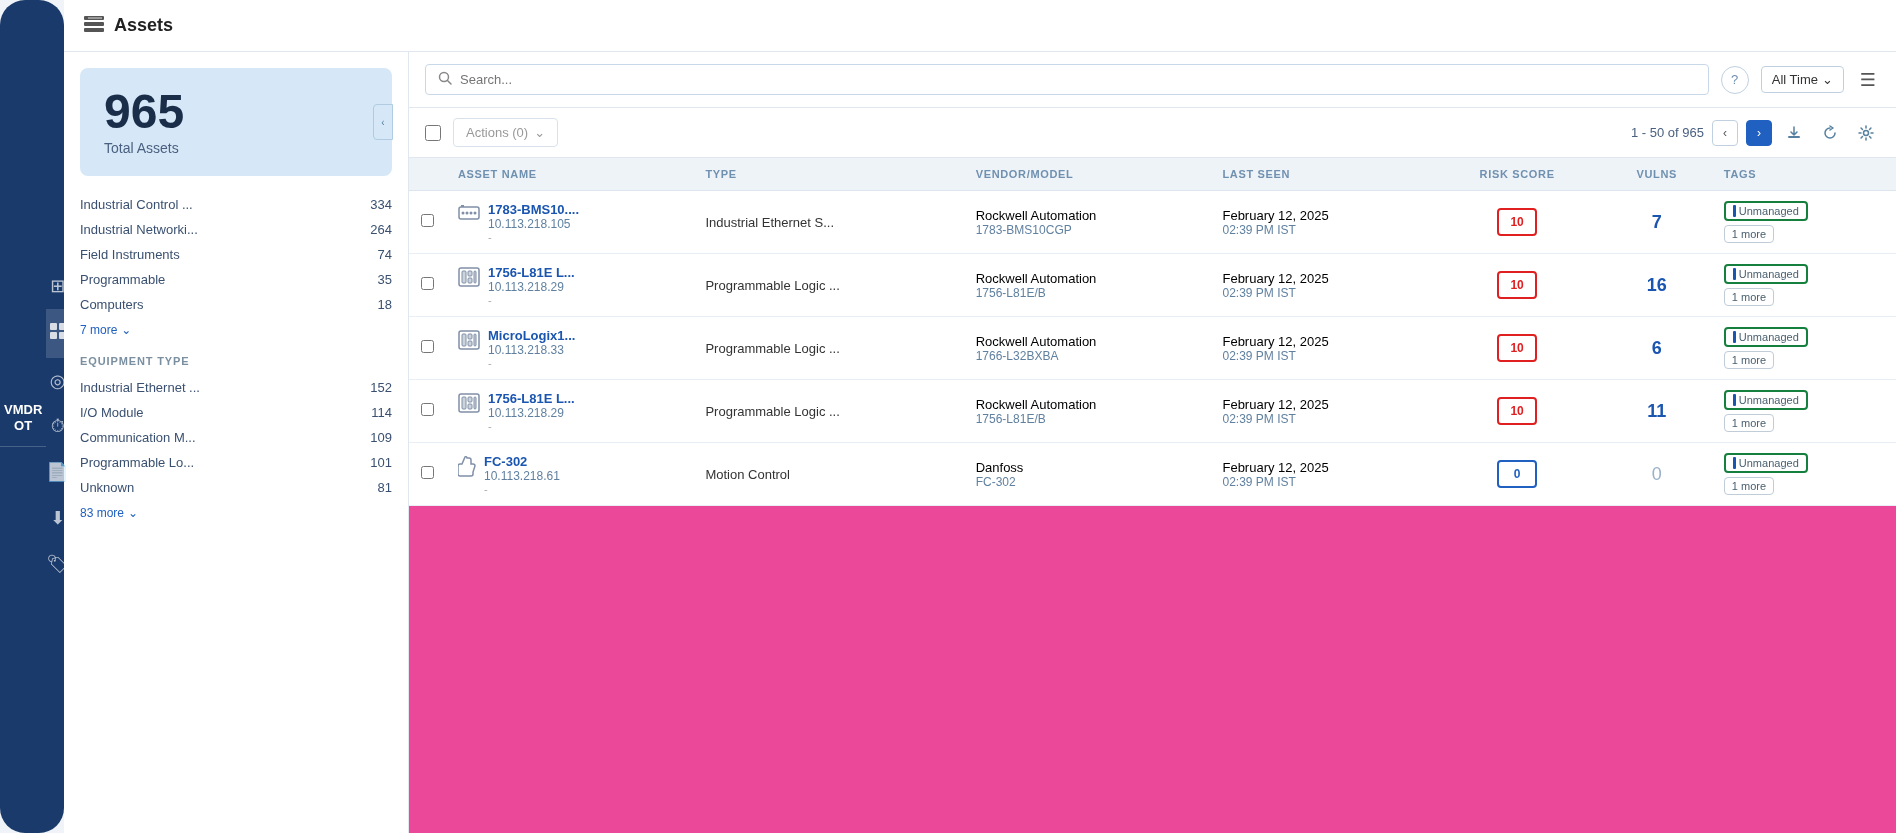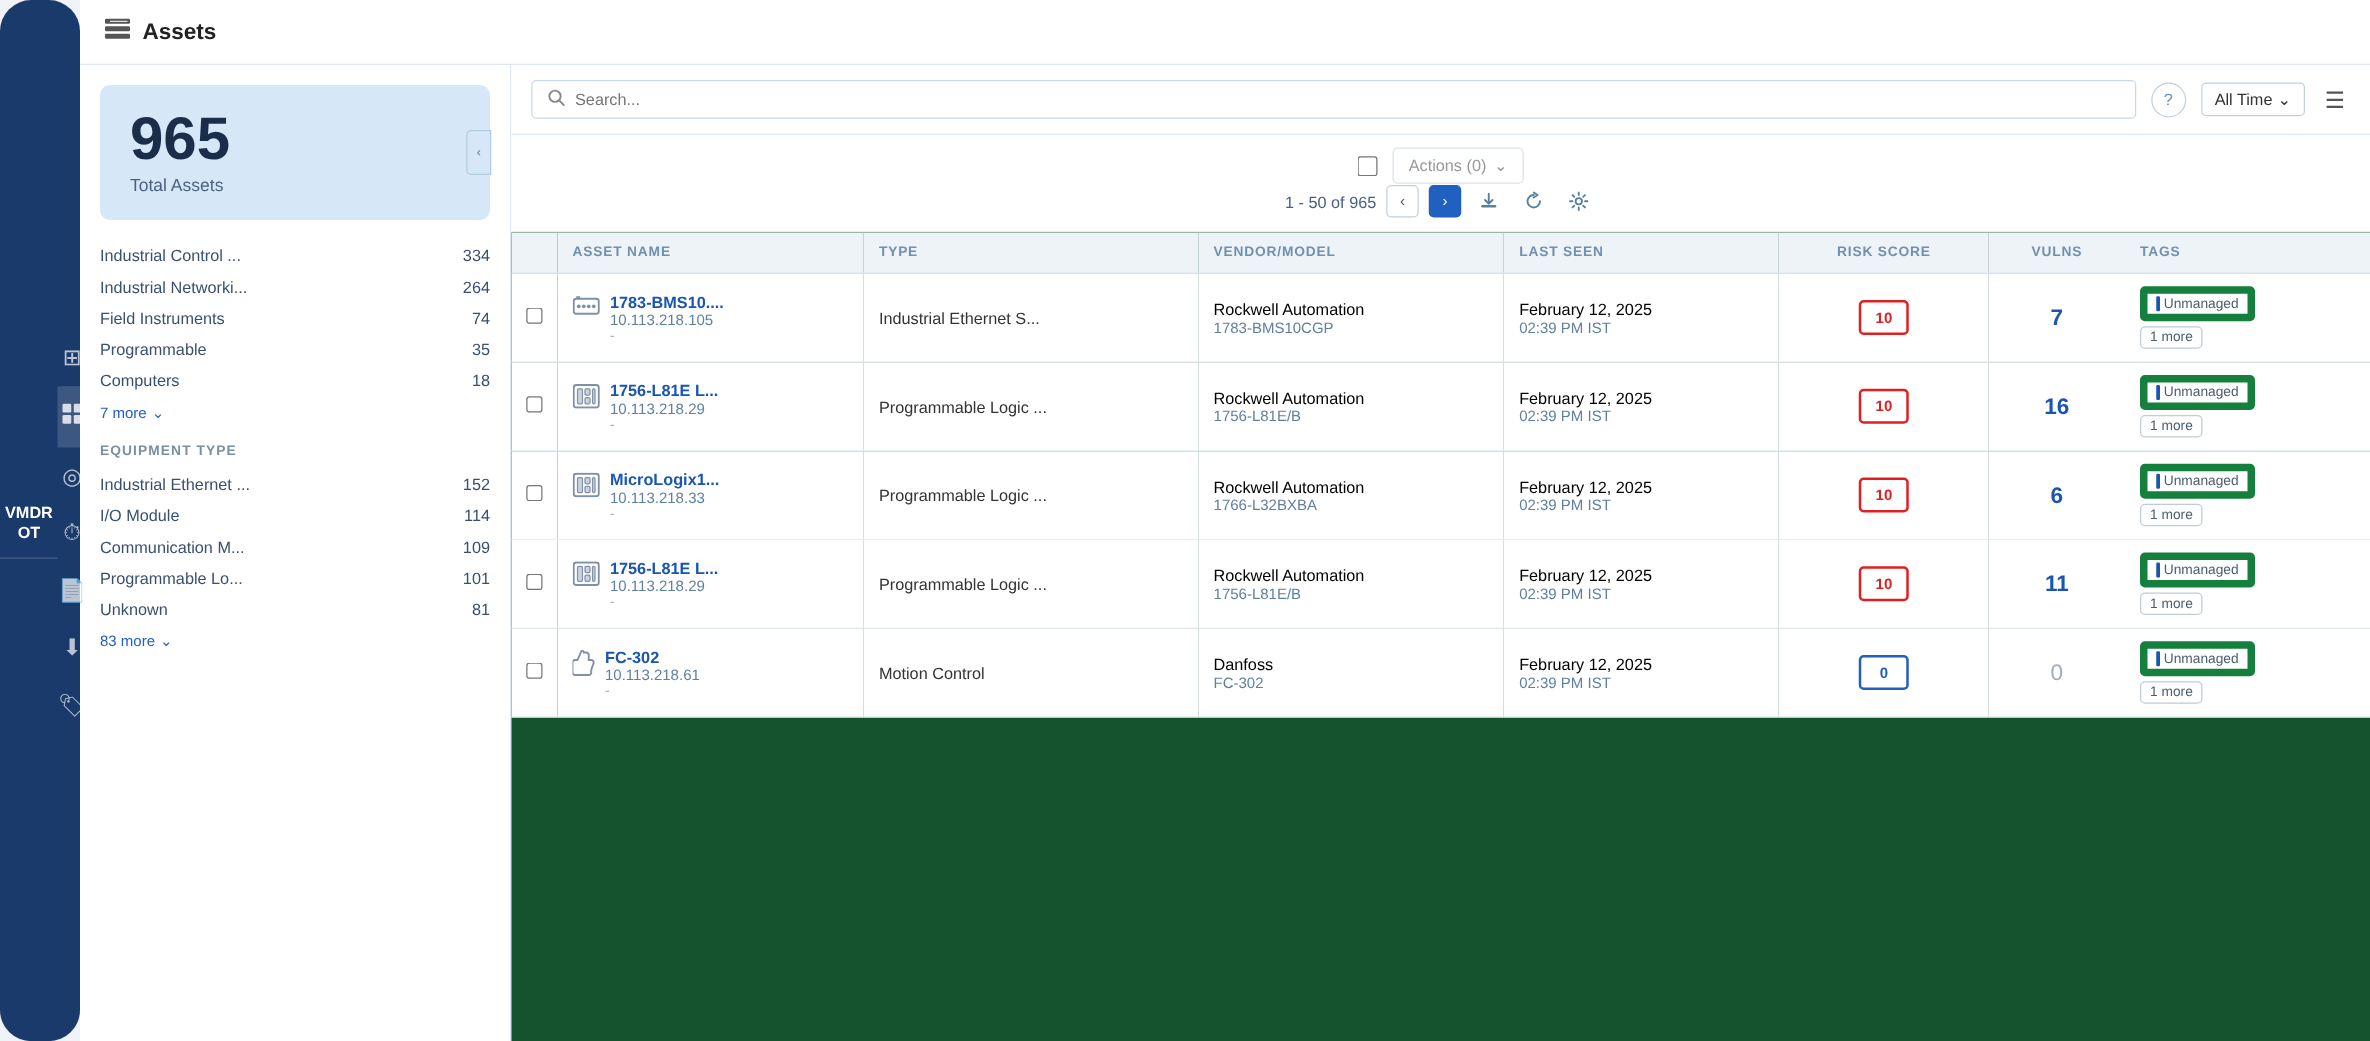--- a/index.html
+++ b/index.html
@@ -227,21 +227,20 @@
     }
 
     
     .toolbar {
       background: white;
       padding: 10px 16px;
       display: flex;
       align-items: center;
       justify-content: space-between;
       border-bottom: 1px solid #e0e7ef;
-      flex-direction: column;
     }
     .actions-btn {
       display: flex;
       align-items: center;
       gap: 6px;
       border: 1px solid #c0d0e0;
       border-radius: 4px;
       padding: 6px 12px;
       cursor: pointer;
       background: white;
@@ -281,21 +280,21 @@
       color: #5580a0;
       font-size: 16px;
     }
     .toolbar-left { display: flex; align-items: center; gap: 12px; }
     .select-all-cb { cursor: pointer; width: 16px; height: 16px; }
 
     
     .table-wrap {
       flex: 1;
       overflow-y: auto;
-      background: #14532d;
+      background: #ec4899;
     }
     table {
       width: 100%;
       border-collapse: collapse;
     }
     thead tr {
       background: #eef3f8;
     }
     thead th {
       padding: 10px 12px;
@@ -331,21 +330,21 @@
       font-size: 12px;
     }
     .risk-high { border-color: #e02020; color: #e02020; }
     .risk-zero { border-color: #2060c0; color: #2060c0; }
     .vulns-count { color: #1a55b0; font-weight: 700; font-size: 18px; }
     .vulns-zero { color: #9ab0c8; font-size: 18px; }
     .tag-badge {
       display: inline-flex;
       align-items: flex-start;
       gap: 3px;
-      border: 6px solid #15803d;
+      border: 2px solid #15803d;
       border-radius: 4px;
       padding: 2px 7px;
       font-size: 11px;
       color: #4a6070;
       margin-bottom: 2px;
       white-space: nowrap;
     }
     .tag-badge .tag-bar {
       width: 3px;
       height: 12px;

